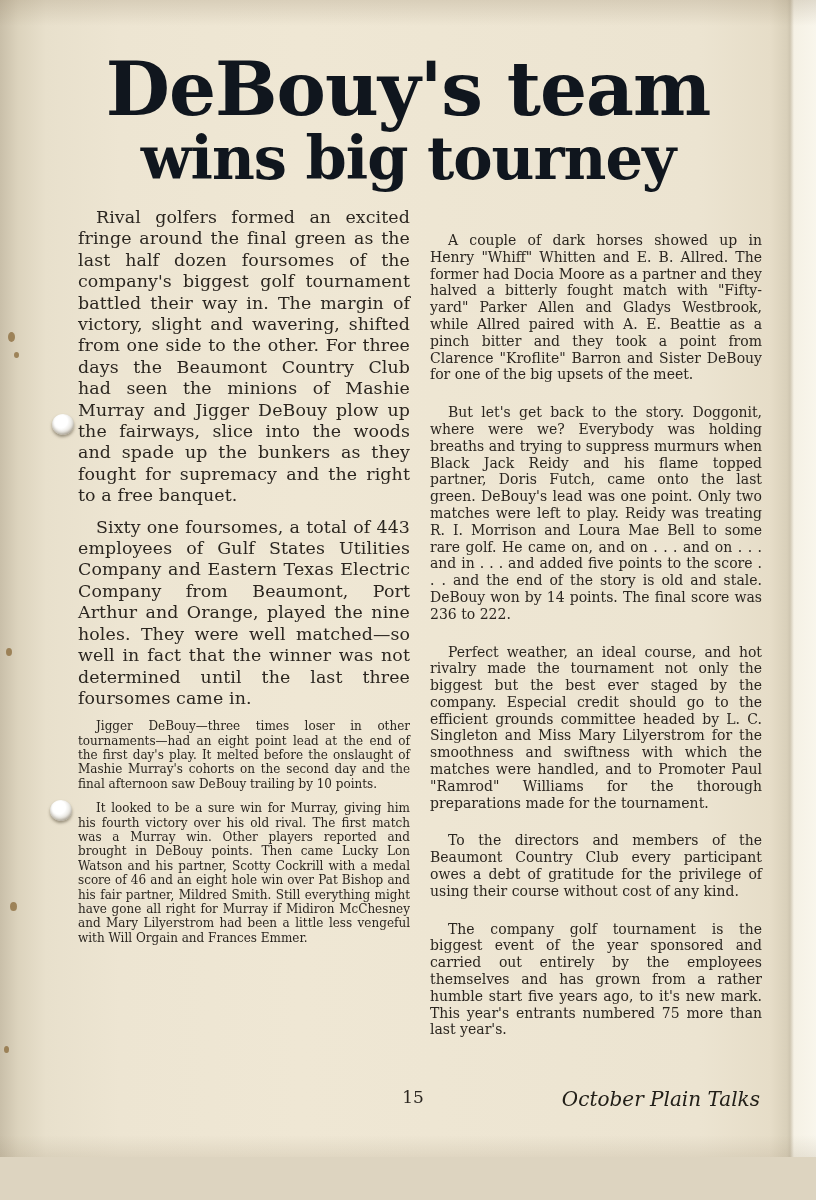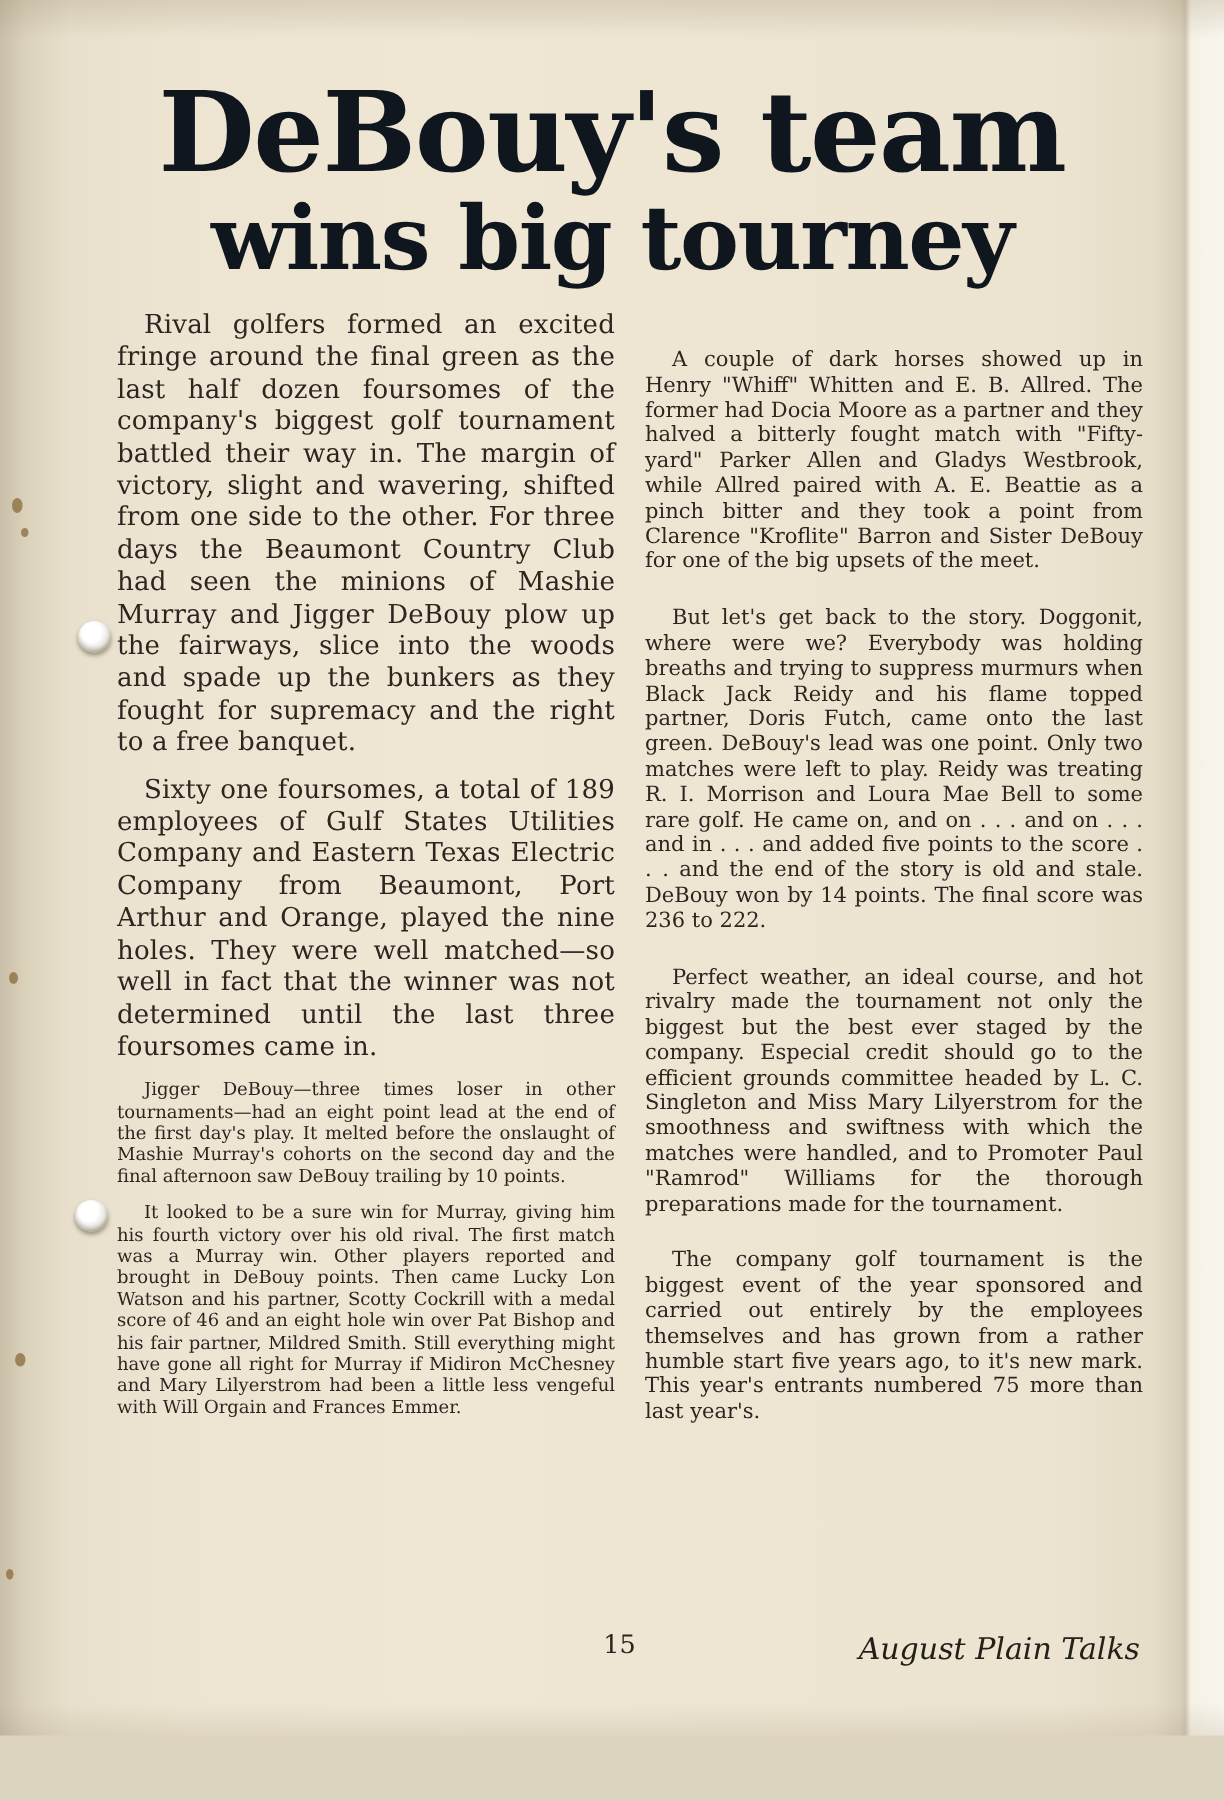--- a/index.html
+++ b/index.html
@@ -116,30 +116,31 @@
   <span class="speck speck-5"></span>
 
   <h1 class="headline">
     <span class="hl-line hl-1">DeBouy's team</span>
     <span class="hl-line hl-2">wins big tourney</span>
   </h1>
 
   <div class="columns">
     <div class="col col-left">
       <p class="para lg">Rival golfers formed an excited fringe around the final green as the last half dozen foursomes of the company's biggest golf tournament battled their way in.  The margin of victory, slight and wavering, shifted from one side to the other.  For three days the Beaumont Country Club had seen the minions of Mashie Murray and Jigger DeBouy plow up the fairways, slice into the woods and spade up the bunkers as they fought for supremacy and the right to a free banquet.</p>
-      <p class="para lg">Sixty one foursomes, a total of 189 employees of Gulf States Utilities Company and Eastern Texas Electric Company from Beaumont, Port Arthur and Orange, played the nine holes.  They were well matched—so well in fact that the winner was not determined until the last three foursomes came in.</p>
+      <p class="para lg">Sixty one foursomes, a total of 443 employees of Gulf States Utilities Company and Eastern Texas Electric Company from Beaumont, Port Arthur and Orange, played the nine holes.  They were well matched—so well in fact that the winner was not determined until the last three foursomes came in.</p>
       <p class="para sm">Jigger DeBouy—three times loser in other tournaments—had an eight point lead at the end of the first day's play. It melted before the onslaught of Mashie Murray's cohorts on the second day and the final afternoon saw DeBouy trailing by 10 points.</p>
       <p class="para sm">It looked to be a sure win for Murray, giving him his fourth victory over his old rival.  The first match was a Murray win. Other players reported and brought in DeBouy points. Then came Lucky Lon Watson and his partner, Scotty Cockrill with a medal score of 46 and an eight hole win over Pat Bishop and his fair partner, Mildred Smith.  Still everything might have gone all right for Murray if Midiron McChesney and Mary Lilyerstrom had been a little less vengeful with Will Orgain and Frances Emmer.</p>
     </div>
     <div class="col col-right">
       <p class="para">A couple of dark horses showed up in Henry "Whiff" Whitten and E. B. Allred. The former had Docia Moore as a partner and they halved a bitterly fought match with "Fifty-yard" Parker Allen and Gladys Westbrook, while Allred paired with A. E. Beattie as a pinch bitter and they took a point from Clarence "Kroflite" Barron and Sister DeBouy for one of the big upsets of the meet.</p>
       <p class="para">But let's get back to the story. Doggonit, where were we? Everybody was holding breaths and trying to suppress murmurs when Black Jack Reidy and his flame topped partner, Doris Futch, came onto the last green. DeBouy's lead was one point. Only two matches were left to play. Reidy was treating R. I. Morrison and Loura Mae Bell to some rare golf. He came on, and on . . . and on . . . and in . . . and added five points to the score . . . and the end of the story is old and stale. DeBouy won by 14 points. The final score was 236 to 222.</p>
       <p class="para">Perfect weather, an ideal course, and hot rivalry made the tournament not only the biggest but the best ever staged by the company. Especial credit should go to the efficient grounds committee headed by L. C. Singleton and Miss Mary Lilyerstrom for the smoothness and swiftness with which the matches were handled, and to Promoter Paul "Ramrod" Williams for the thorough preparations made for the tournament.</p>
+      <p class="para">To the directors and members of the Beaumont Country Club every participant owes a debt of gratitude for the privilege of using their course without cost of any kind.</p>
       <p class="para">The company golf tournament is the biggest event of the year sponsored and carried out entirely by the employees themselves and has grown from a rather humble start five years ago, to it's new mark. This year's entrants numbered 75 more than last year's.</p>
     </div>
   </div>
 
   <div class="footer">
     <span class="page-num">15</span>
-    <span class="pub-name">August Plain Talks</span>
+    <span class="pub-name">October Plain Talks</span>
   </div>
 
 </div>
 
 </body></html>

